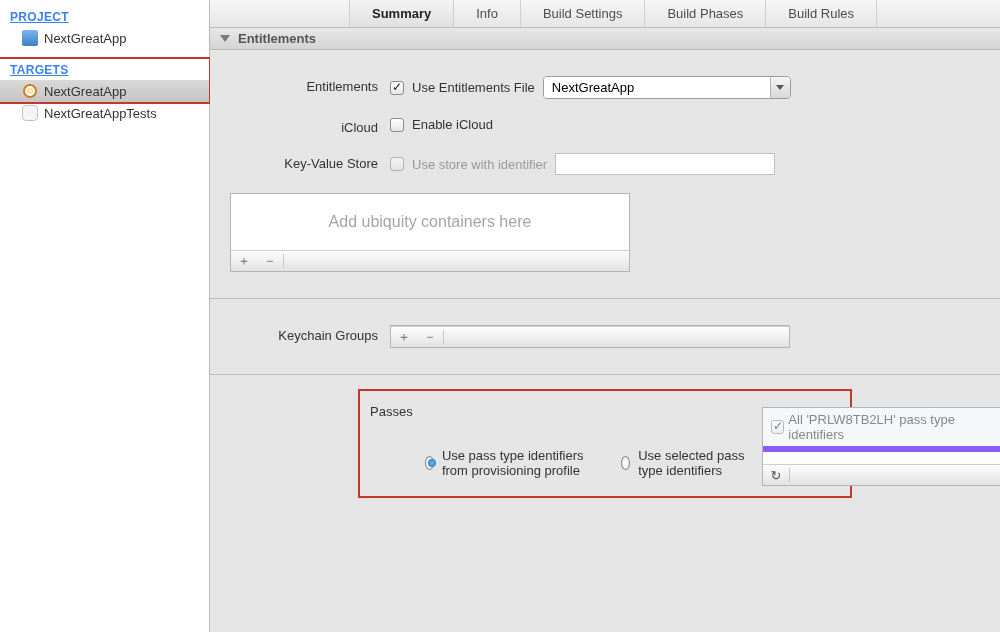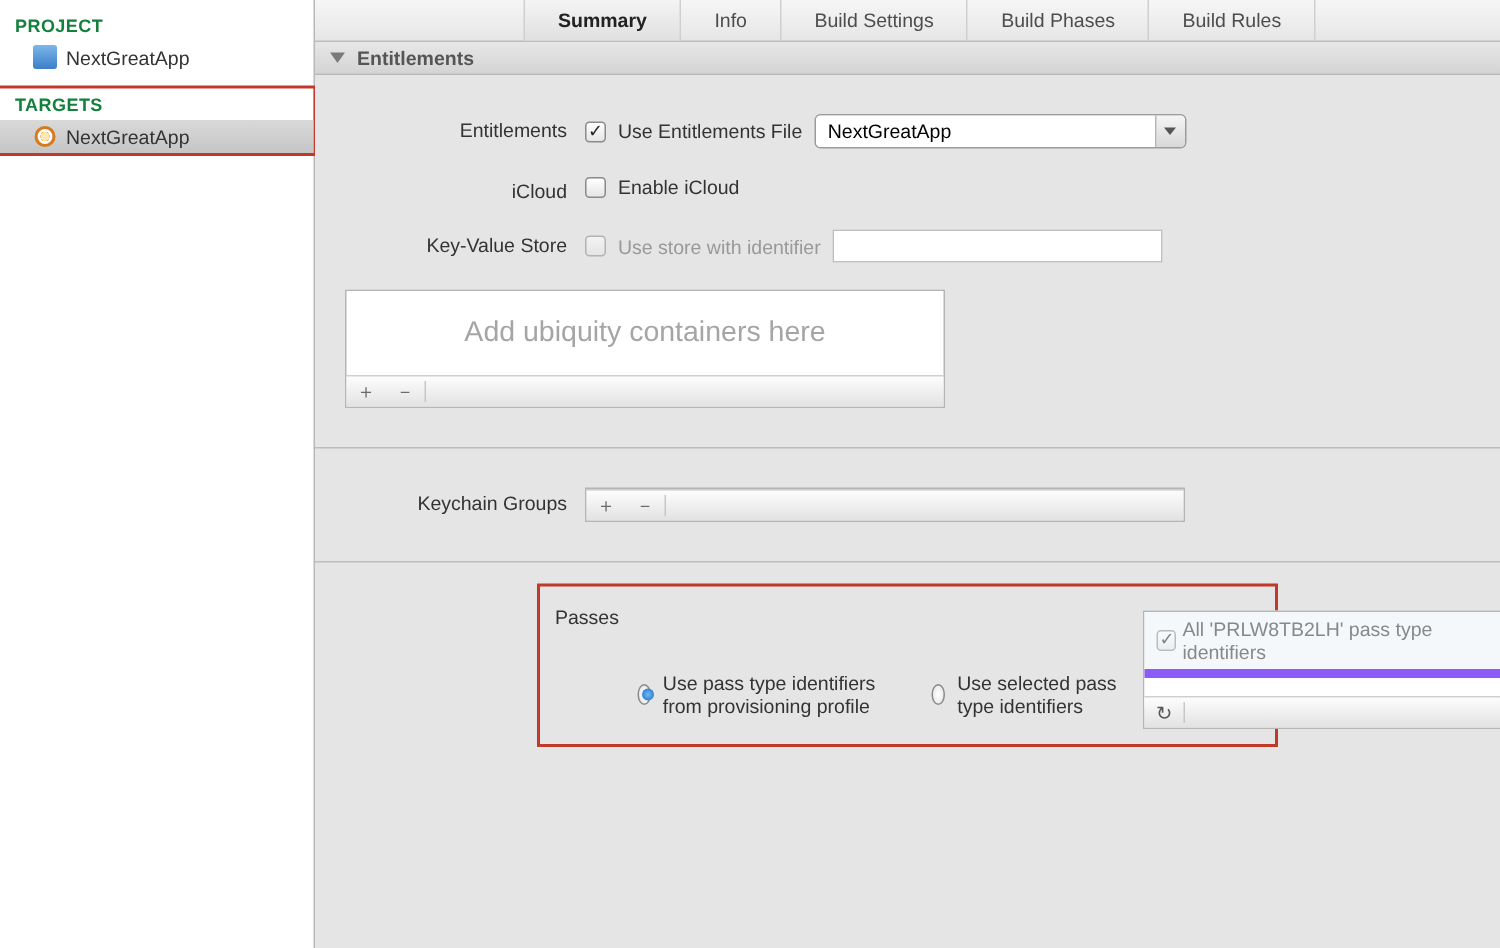--- a/index.html
+++ b/index.html
@@ -15,23 +15,24 @@
 }
 .sidebar {
   width: 210px;
   background: #fff;
   border-right: 1px solid #b8b8b8;
   padding-top: 6px;
 }
 .sidebar-section-header {
   font-size: 12px;
   font-weight: bold;
-  color: #15803d;
+  color: #3b82f6;
   padding: 4px 10px 3px 10px;
   letter-spacing: 0.3px;
+  text-decoration: underline;
 }
 .sidebar-item {
   display: flex;
   align-items: center;
   gap: 6px;
   padding: 3px 8px 3px 22px;
   font-size: 13px;
   color: #333;
   cursor: pointer;
 }
@@ -148,21 +149,21 @@
   height:22px; width:220px; border:1px solid #bfbfbf; background:#fff; padding:0 6px;
 }
 .listbox {
   width: 400px;
   border: 1px solid #b5b5b5;
   background: #fff;
 }
 .listbox-body {
   height: 56px;
   display:flex; align-items:center; justify-content:center;
-  color:#a5a5a5; font-size:19px;
+  color:#a5a5a5; font-size:16px;
 }
 .listbox-footer {
   height: 21px;
   background: linear-gradient(#fdfdfd,#e2e2e2);
   border-top:1px solid #cfcfcf;
   display:flex; align-items:center;
 }
 .footer-btn {
   width: 26px; height:100%;
   display:flex; align-items:center; justify-content:center;
@@ -215,20 +216,24 @@
   </div>
 
   <div class="highlight-red" style="margin-top:8px;">
     <div class="sidebar-section-header">TARGETS</div>
     <div class="sidebar-item selected">
       <span class="icon-target"></span>
       <span>NextGreatApp</span>
     </div>
   </div>
 
+  <div class="sidebar-item">
+    <span class="icon-test"></span>
+    <span>NextGreatAppTests</span>
+  </div>
 </div>
 
 <div class="main">
   <div class="tabbar">
     <div class="spacer"></div>
     <div class="tab selected">Summary</div>
     <div class="tab">Info</div>
     <div class="tab">Build Settings</div>
     <div class="tab">Build Phases</div>
     <div class="tab">Build Rules</div>

